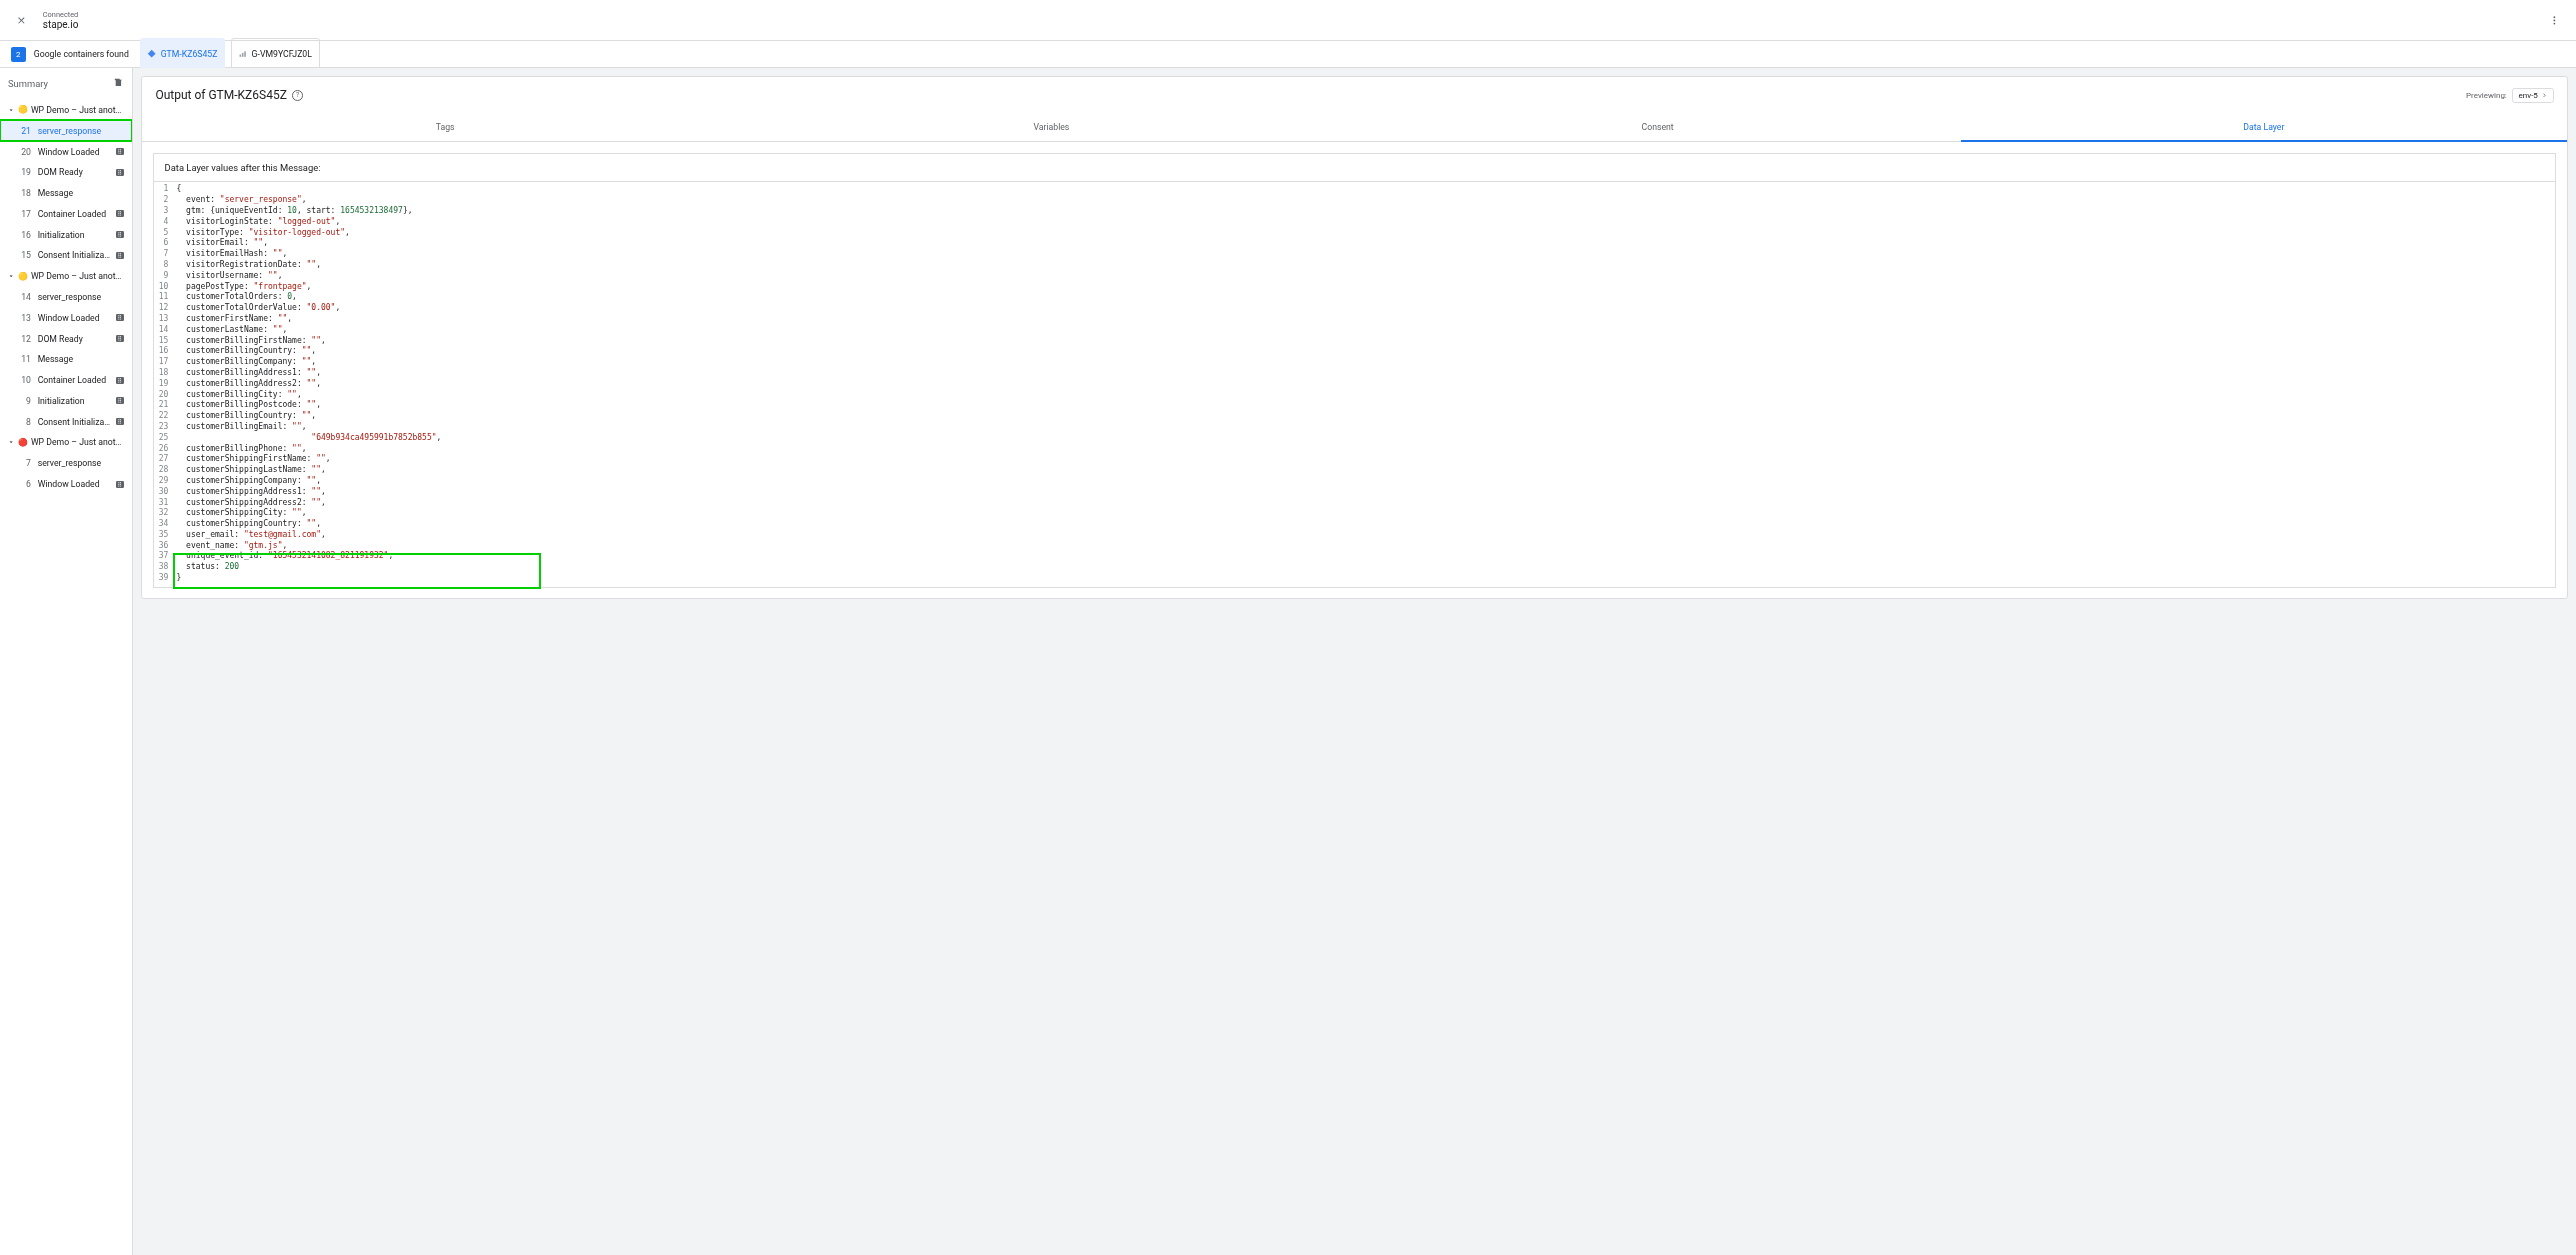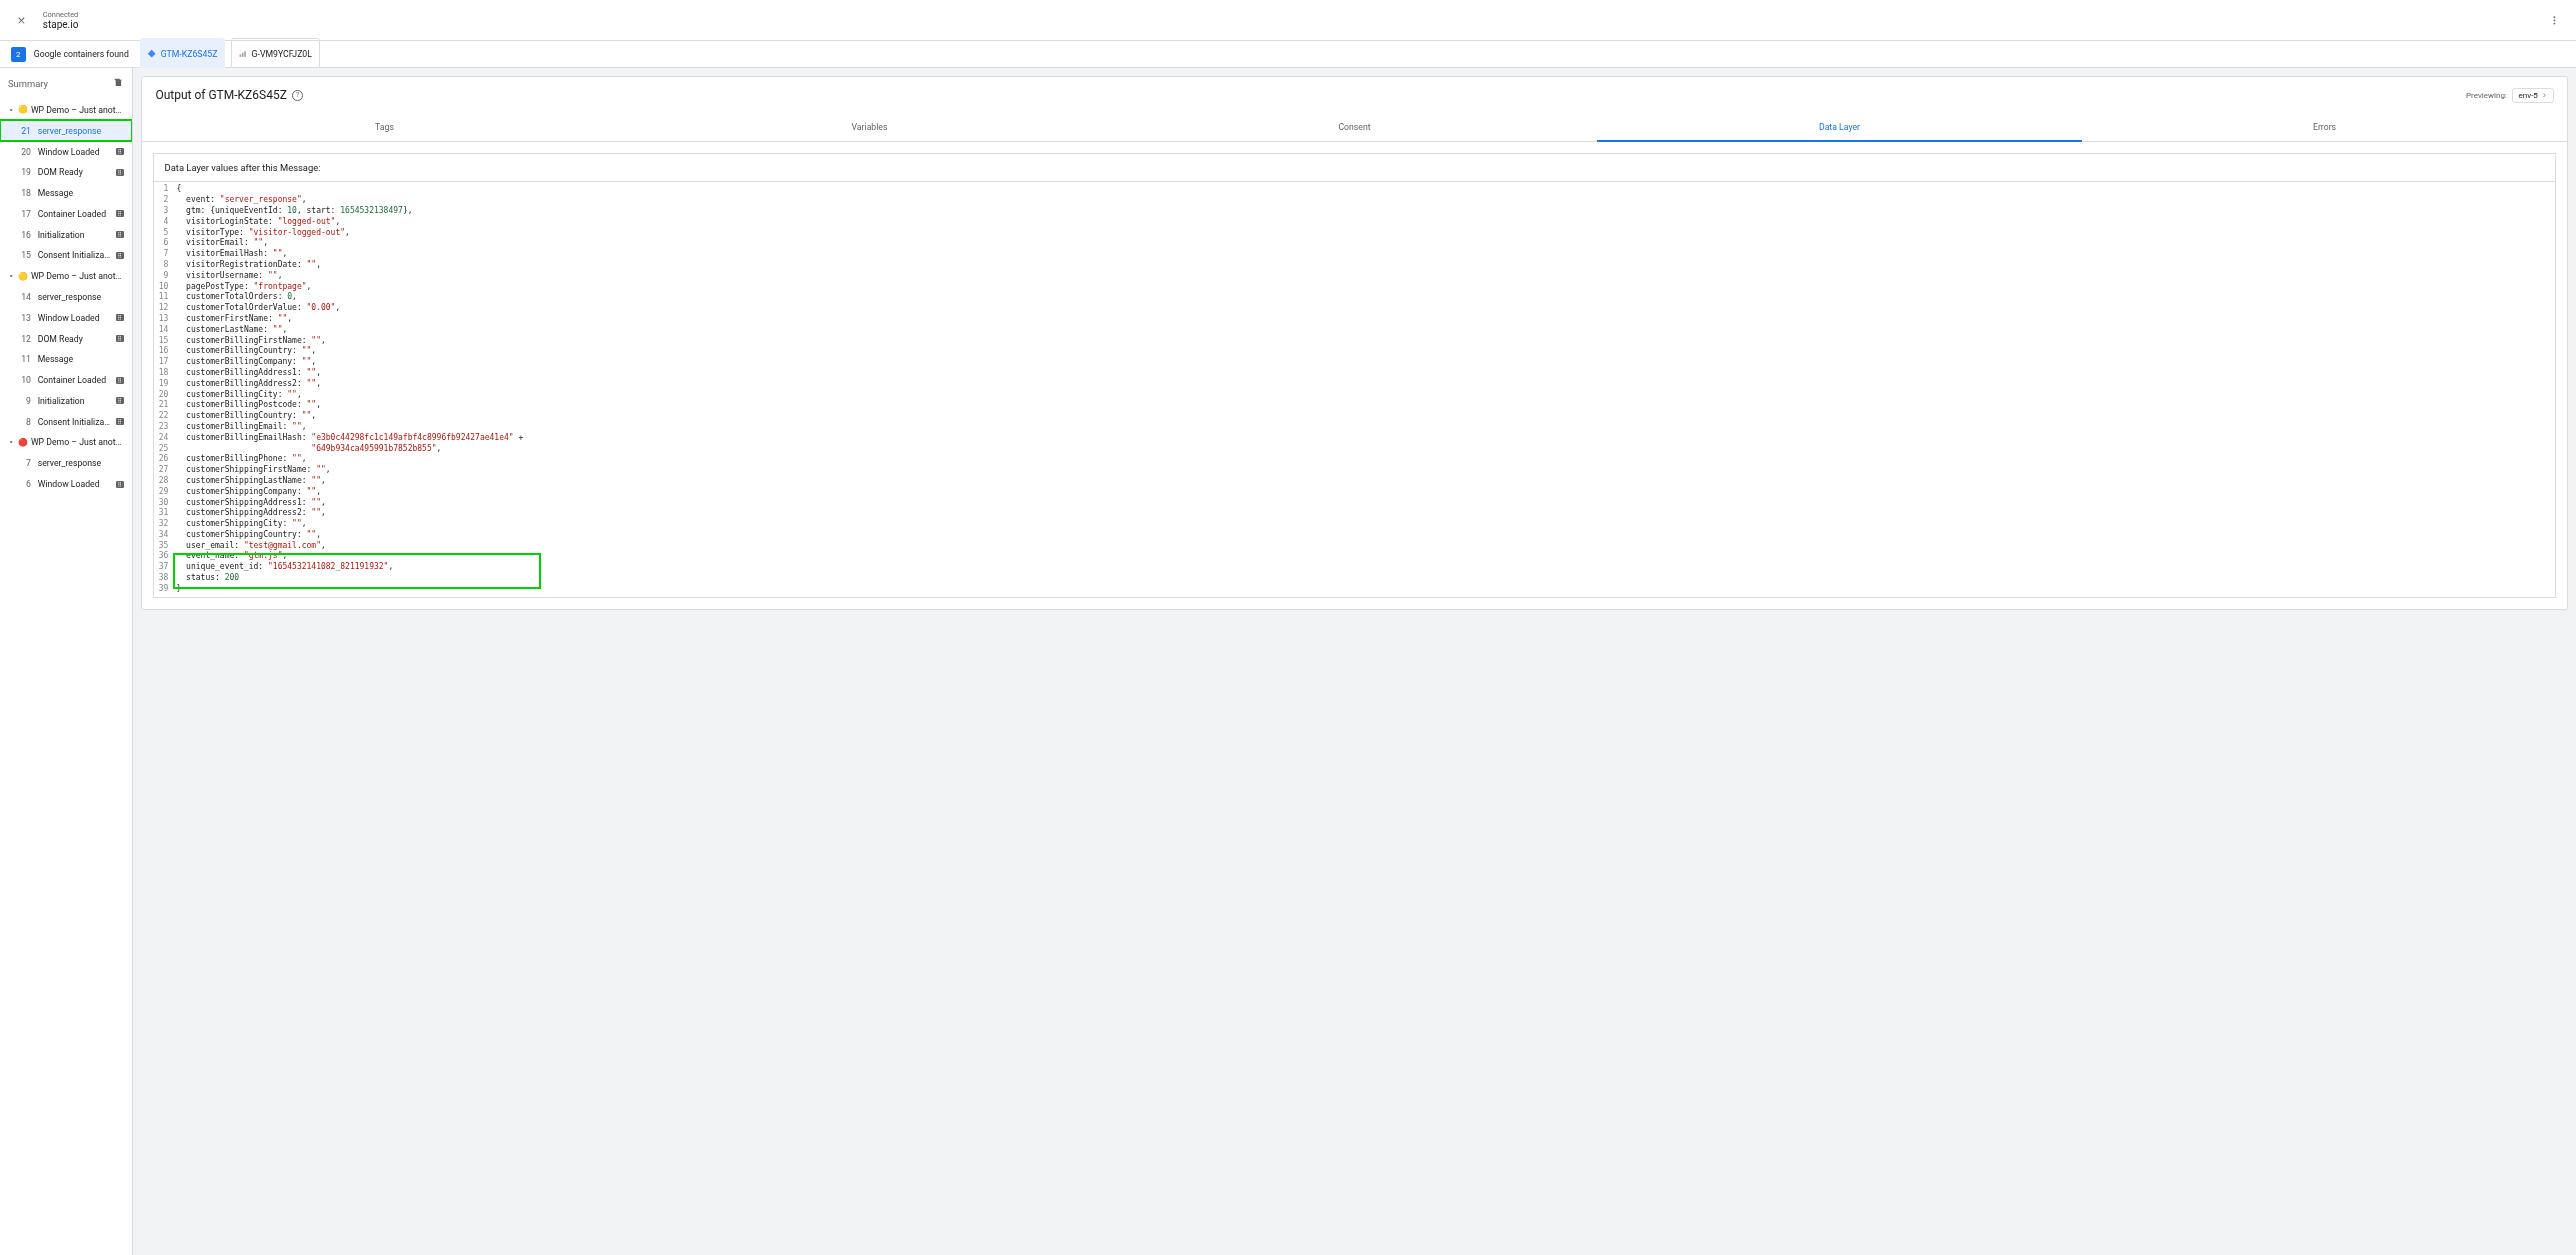--- a/index.html
+++ b/index.html
@@ -222,21 +222,20 @@
           <svg viewBox="0 0 24 24">
               <path d="M9 6l6 6-6 6" stroke="currentColor" fill="none" stroke-width="2"></path>
             </svg>
         </span>
       </div>
       <div class="tabs" id="tabs">
           <div class="tab">Tags</div>
           <div class="tab">Variables</div>
           <div class="tab">Consent</div>
           <div class="tab on">Data Layer</div>
-          <div class="tab">Errors</div>
         </div>
       <div class="body-zone">
         <div class="code-card">
           <div class="code-title">Data Layer values after this Message:</div>
           <div class="code-wrap" id="code">
             <div class="hl-box" id="hlb" style="top: 371px; height: 36px;"></div>
           <div class="ln"><span class="g">1</span><span class="c"><span>{</span></span></div>
               <div class="ln"><span class="g">2</span><span class="c"><span>  event: </span><span class="s">"server_response"</span><span>,</span></span></div>
               <div class="ln"><span class="g">3</span><span class="c"><span>  gtm: {uniqueEventId: </span><span class="nbr">10</span><span>, start: </span><span class="nbr">1654532138497</span><span>},</span></span></div>
               <div class="ln"><span class="g">4</span><span class="c"><span>  visitorLoginState: </span><span class="s">"logged-out"</span><span>,</span></span></div>
@@ -252,21 +251,20 @@
               <div class="ln"><span class="g">14</span><span class="c"><span>  customerLastName: </span><span class="s">""</span><span>,</span></span></div>
               <div class="ln"><span class="g">15</span><span class="c"><span>  customerBillingFirstName: </span><span class="s">""</span><span>,</span></span></div>
               <div class="ln"><span class="g">16</span><span class="c"><span>  customerBillingCountry: </span><span class="s">""</span><span>,</span></span></div>
               <div class="ln"><span class="g">17</span><span class="c"><span>  customerBillingCompany: </span><span class="s">""</span><span>,</span></span></div>
               <div class="ln"><span class="g">18</span><span class="c"><span>  customerBillingAddress1: </span><span class="s">""</span><span>,</span></span></div>
               <div class="ln"><span class="g">19</span><span class="c"><span>  customerBillingAddress2: </span><span class="s">""</span><span>,</span></span></div>
               <div class="ln"><span class="g">20</span><span class="c"><span>  customerBillingCity: </span><span class="s">""</span><span>,</span></span></div>
               <div class="ln"><span class="g">21</span><span class="c"><span>  customerBillingPostcode: </span><span class="s">""</span><span>,</span></span></div>
               <div class="ln"><span class="g">22</span><span class="c"><span>  customerBillingCountry: </span><span class="s">""</span><span>,</span></span></div>
               <div class="ln"><span class="g">23</span><span class="c"><span>  customerBillingEmail: </span><span class="s">""</span><span>,</span></span></div>
-              <div class="ln"><span class="g">24</span><span class="c"><span>  customerBillingEmailHash: </span><span class="s">"e3b0c44298fc1c149afbf4c8996fb92427ae41e4"</span><span> +</span></span></div>
               <div class="ln"><span class="g">25</span><span class="c"><span>                            </span><span class="s">"649b934ca495991b7852b855"</span><span>,</span></span></div>
               <div class="ln"><span class="g">26</span><span class="c"><span>  customerBillingPhone: </span><span class="s">""</span><span>,</span></span></div>
               <div class="ln"><span class="g">27</span><span class="c"><span>  customerShippingFirstName: </span><span class="s">""</span><span>,</span></span></div>
               <div class="ln"><span class="g">28</span><span class="c"><span>  customerShippingLastName: </span><span class="s">""</span><span>,</span></span></div>
               <div class="ln"><span class="g">29</span><span class="c"><span>  customerShippingCompany: </span><span class="s">""</span><span>,</span></span></div>
               <div class="ln"><span class="g">30</span><span class="c"><span>  customerShippingAddress1: </span><span class="s">""</span><span>,</span></span></div>
               <div class="ln"><span class="g">31</span><span class="c"><span>  customerShippingAddress2: </span><span class="s">""</span><span>,</span></span></div>
               <div class="ln"><span class="g">32</span><span class="c"><span>  customerShippingCity: </span><span class="s">""</span><span>,</span></span></div>
               <div class="ln"><span class="g">34</span><span class="c"><span>  customerShippingCountry: </span><span class="s">""</span><span>,</span></span></div>
               <div class="ln"><span class="g">35</span><span class="c"><span>  user_email: </span><span class="s">"test@gmail.com"</span><span>,</span></span></div>

